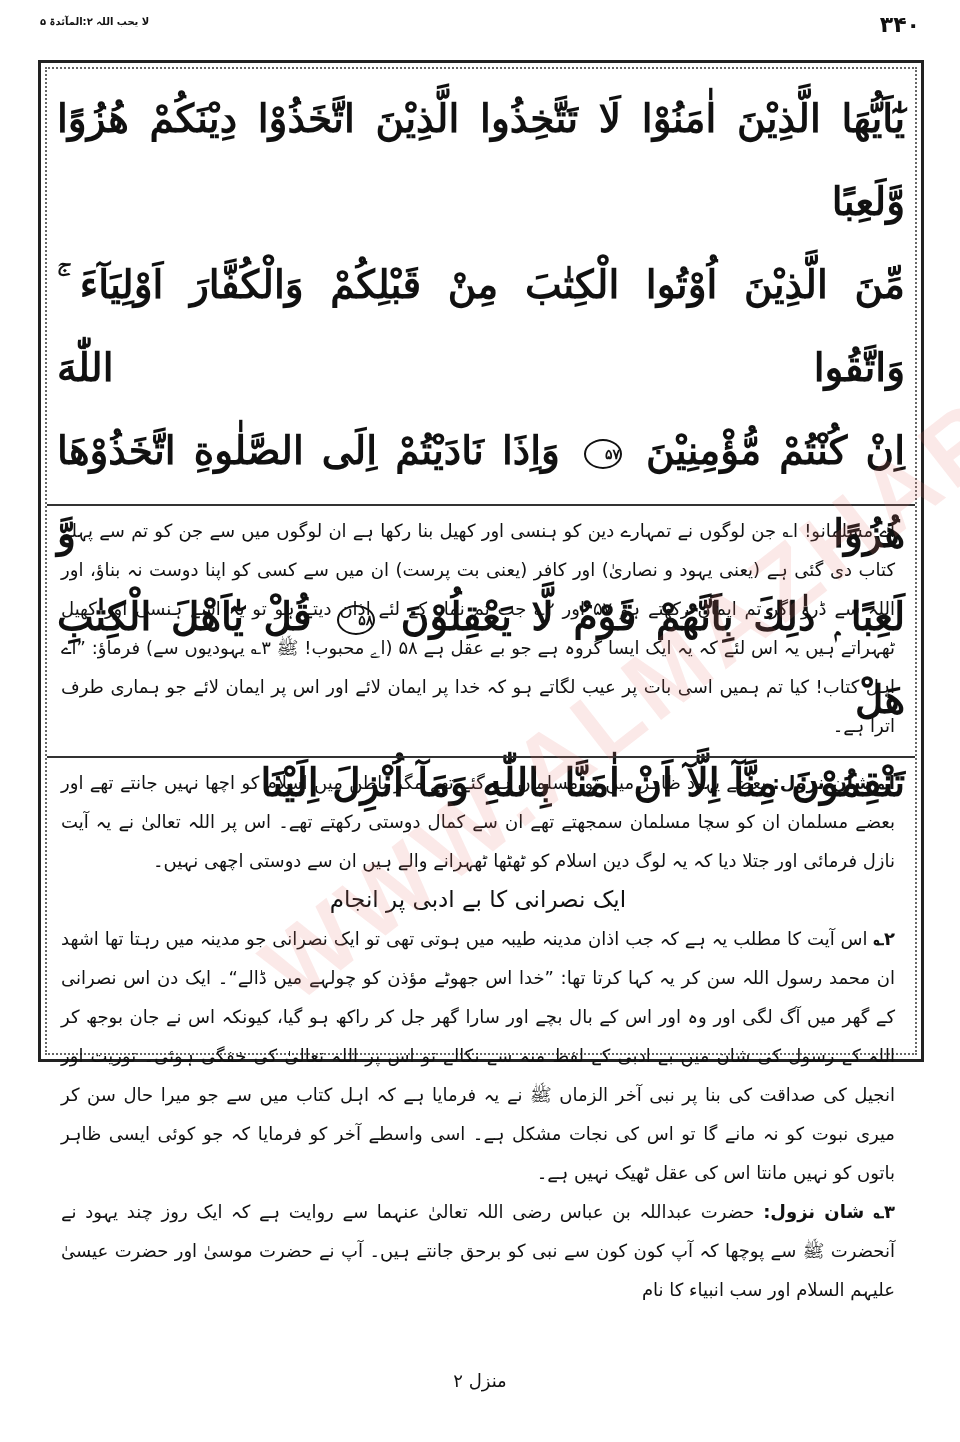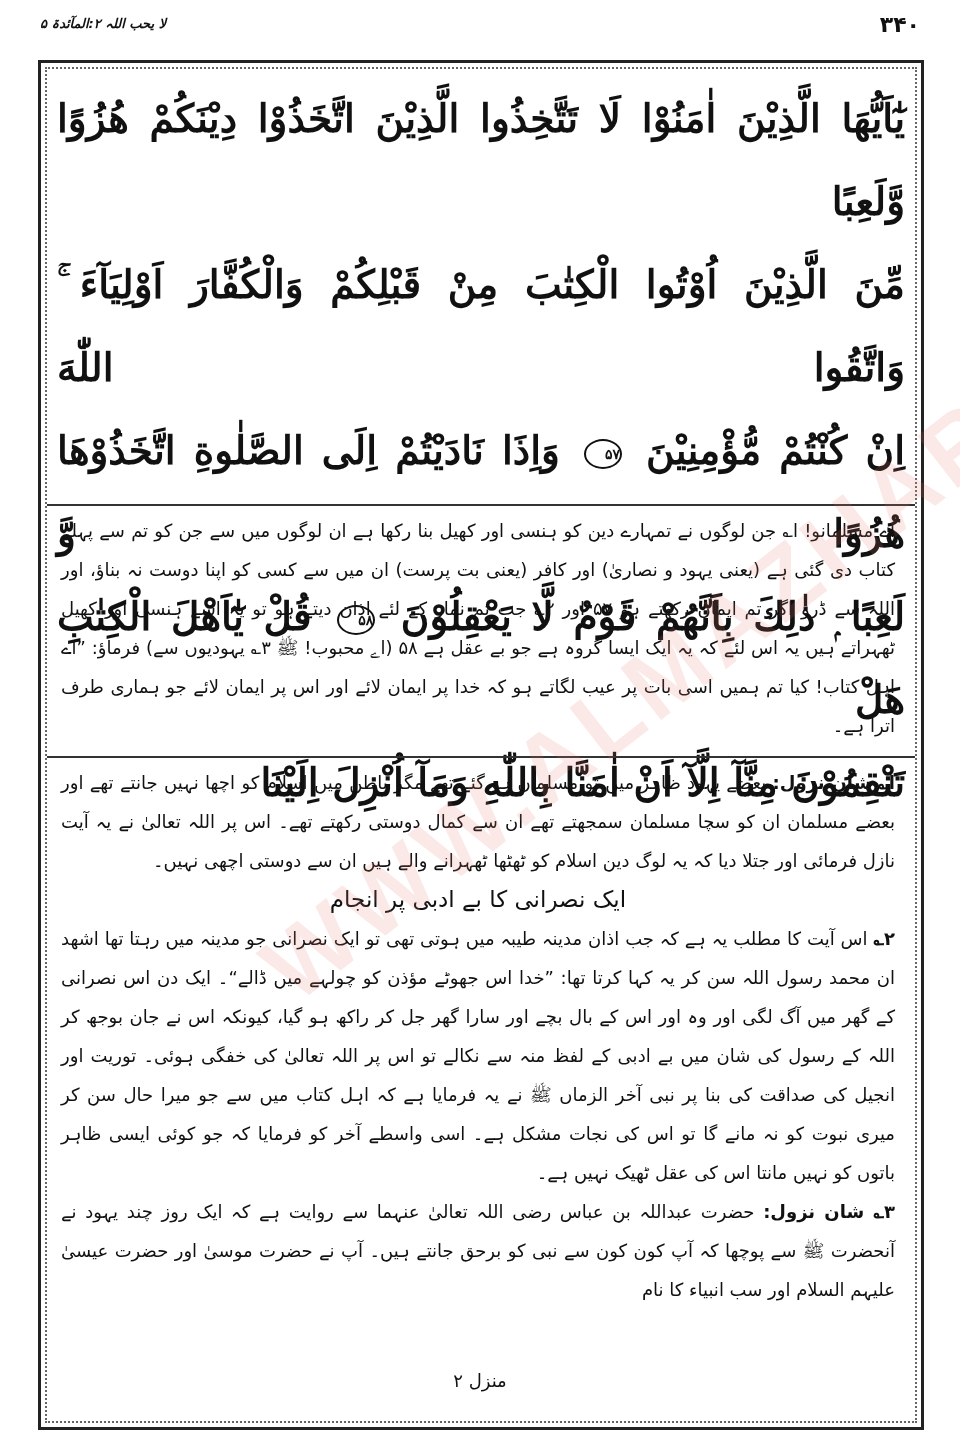--- a/index.html
+++ b/index.html
@@ -1,22 +1,22 @@
 <!DOCTYPE html>
 <html><head>
 <meta charset="utf-8">
 <style>
   html, body { margin:0; padding:0; background:#ffffff; }
   body { width:960px; height:1442px; position:relative; overflow:hidden;
          font-family:"DejaVu Sans", sans-serif; color:#111; }
   .header { position:absolute; top:10px; left:40px; right:40px; height:40px; }
   .hdr-right { position:absolute; right:0; top:0; font-size:24px; font-weight:bold; direction:rtl; }
   .hdr-center { position:absolute; left:0; right:0; top:2px; text-align:right; font-size:22px; font-weight:bold; }
-  .hdr-left { position:absolute; left:0; top:6px; font-size:13px; font-weight:bold; direction:rtl;font-style:italic; }
-  .frame { position:absolute; top:60px; left:38px; width:886px; height:1370px;
+  .hdr-left { position:absolute; left:0; top:6px; font-size:10px; font-weight:bold; direction:rtl; }
+  .frame { position:absolute; top:60px; left:38px; width:886px; height:1002px;
            border:3px solid #222; box-sizing:border-box; padding:4px; }
   .inner { position:relative; width:100%; height:100%; border:2px dotted #666; box-sizing:border-box; }
   .quran { position:absolute; top:8px; left:10px; right:10px; height:420px; direction:rtl;
            text-align:justify; text-align-last:justify; font-family:"DejaVu Serif", serif;
            font-weight:bold; font-size:39px; line-height:83px; }
   .quran .last { text-align-last:right; }
   .ayah-marker { display:inline-block; width:34px; height:26px; border:2px solid #111; border-radius:50%;
                  font-size:14px; line-height:26px; vertical-align:middle; margin:0 6px; }
   .divider { position:absolute; left:0; right:0; height:2px; background:#333; }
   .section { position:absolute; left:14px; right:20px; direction:rtl; font-size:18px; line-height:39px;

